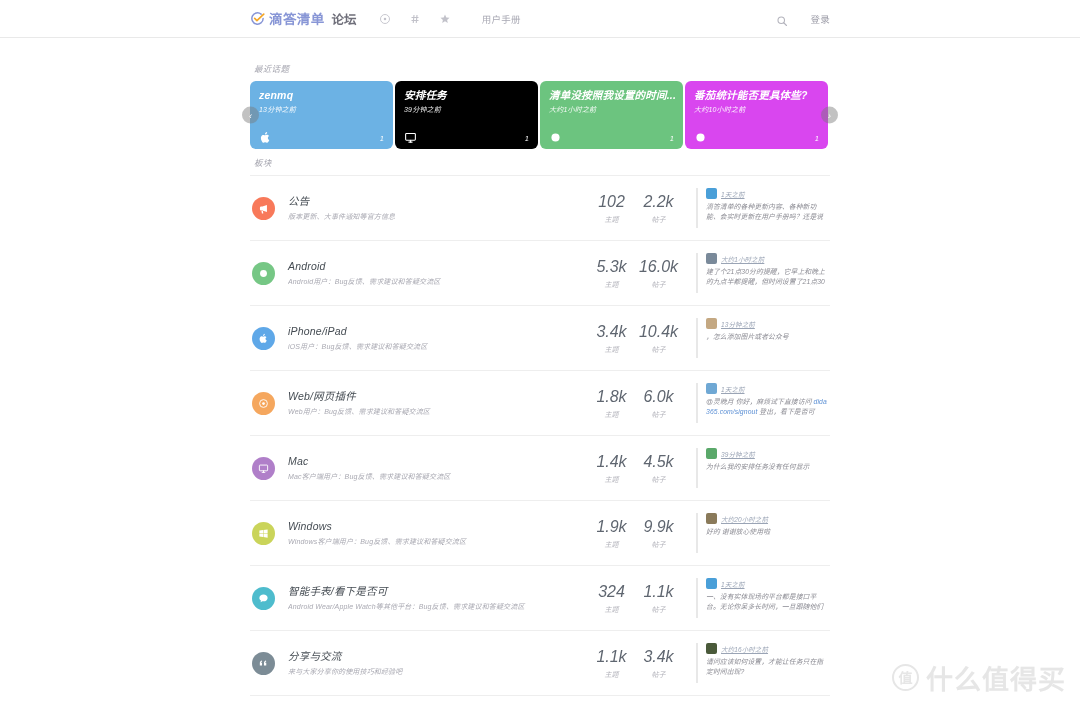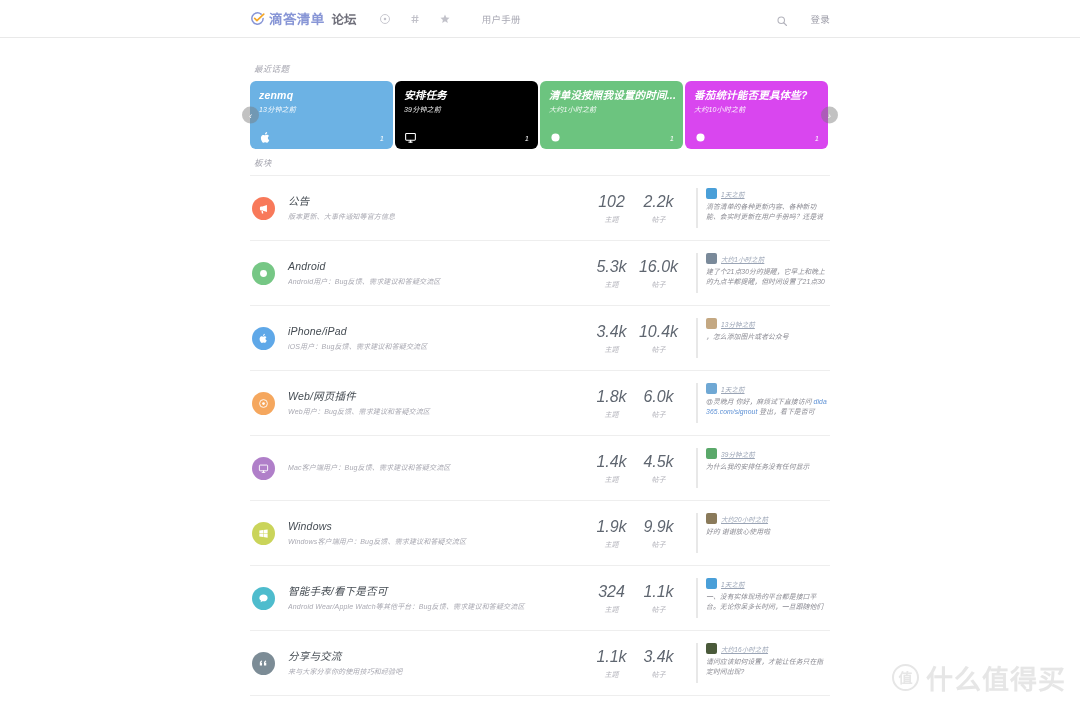--- a/index.html
+++ b/index.html
@@ -367,20 +367,21 @@
         </div>
         <div class="cat-row">
           <span class="cat-icon" style="background: rgb(176, 127, 201);">
             <svg viewBox="0 0 24 24" fill="none" stroke="currentColor" stroke-width="2" width="100%" height="100%">
               <rect x="3" y="4.5" width="18" height="12.5" rx="1.6"></rect>
               <path d="M9 20.5h6" stroke-linecap="round"></path>
               <path d="M12 17v3.5" stroke-linecap="round"></path>
             </svg>
           </span>
           <div class="cat-main">
+            <div class="cat-title">Mac</div>
             <div class="cat-desc">Mac客户端用户：Bug反馈、需求建议和答疑交流区</div>
           </div>
           <div class="cat-stat">
             <div class="stat-num">1.4k</div>
             <div class="stat-lbl">主题</div>
           </div>
           <div class="cat-stat">
             <div class="stat-num">4.5k</div>
             <div class="stat-lbl">帖子</div>
           </div>

